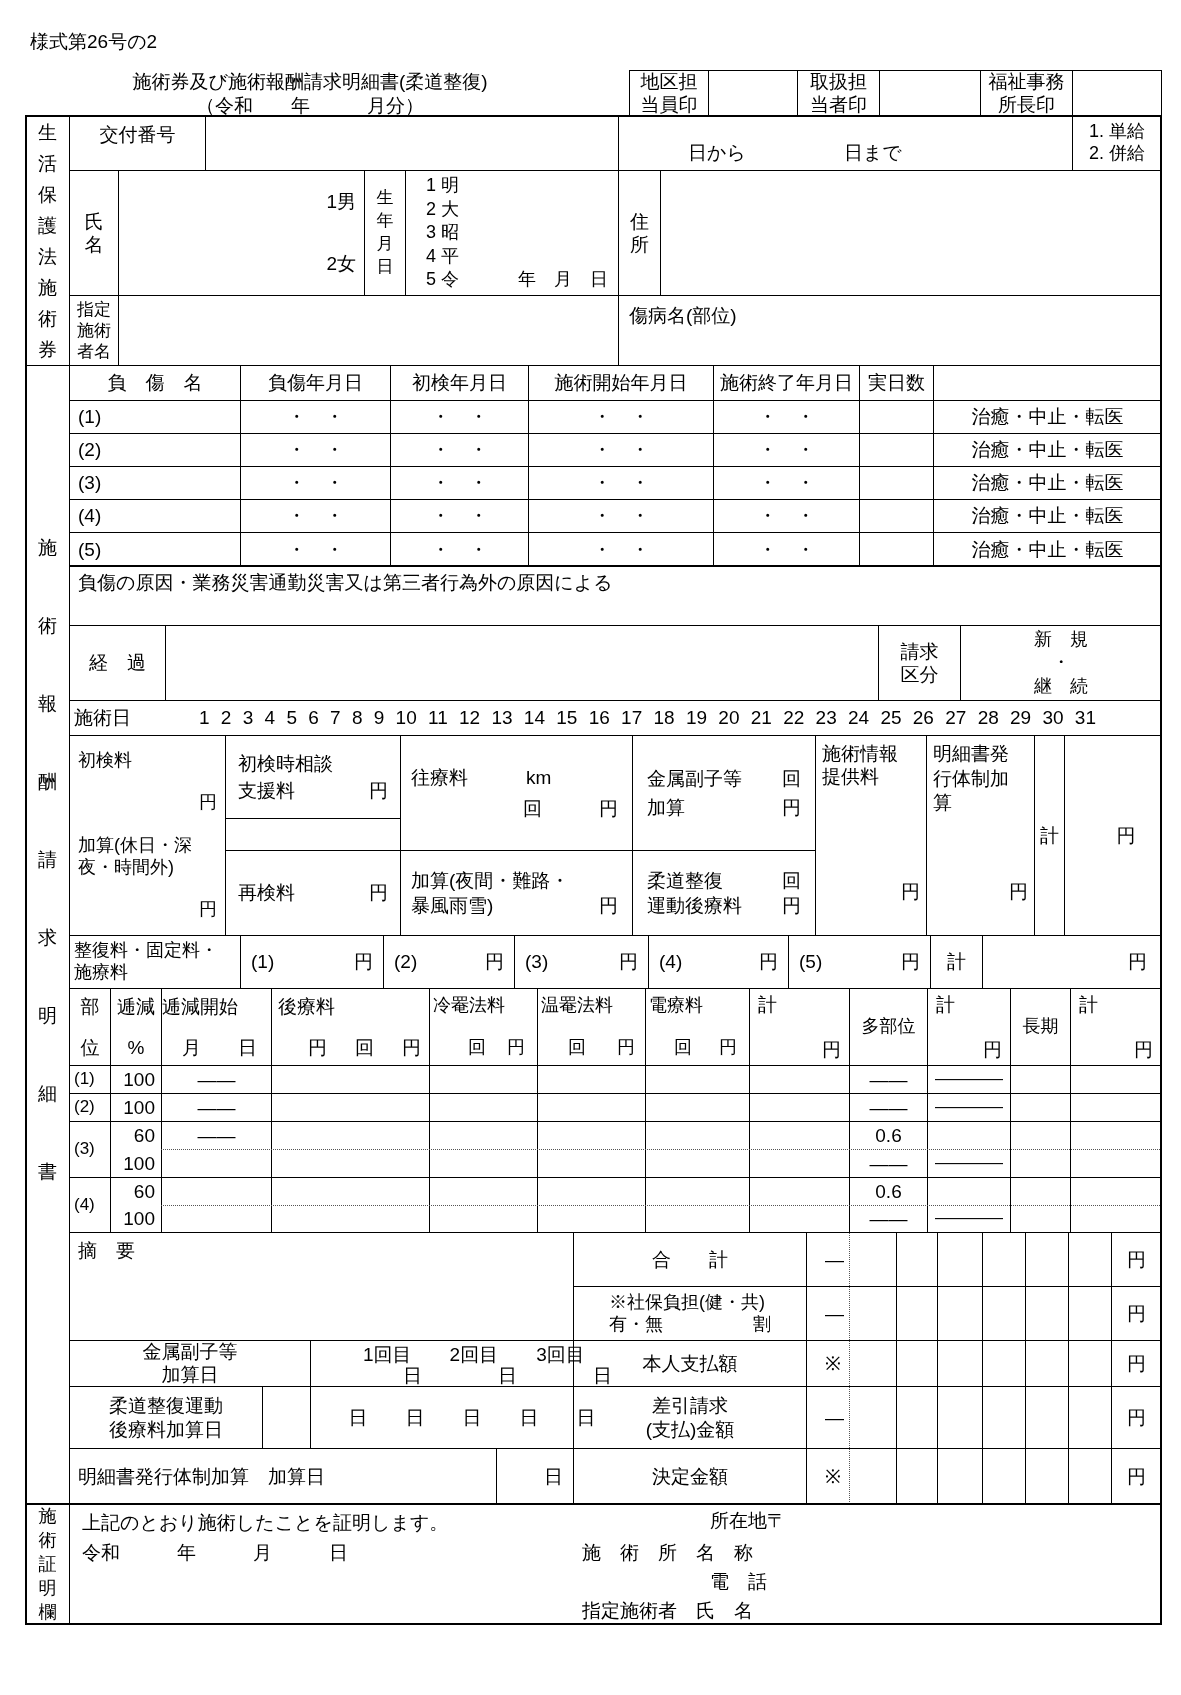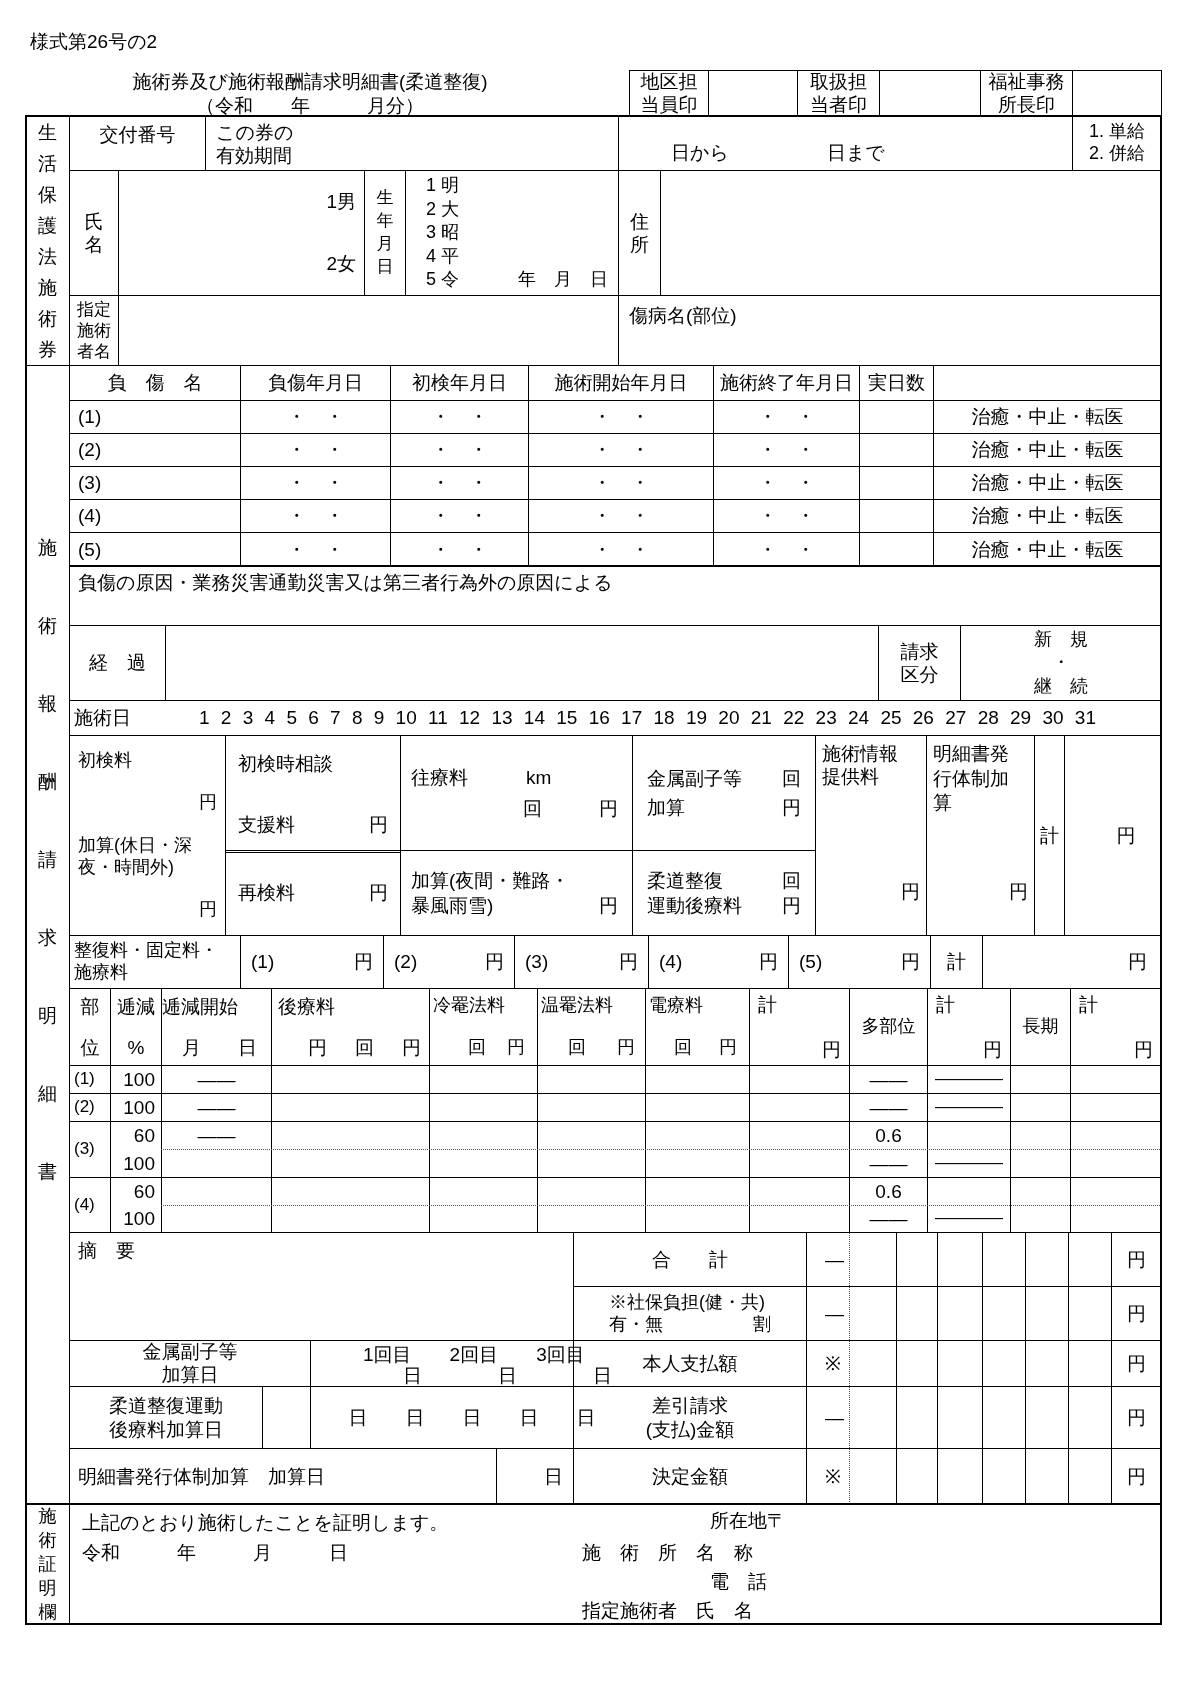--- a/index.html
+++ b/index.html
@@ -44,23 +44,21 @@
 護
 法
 施
 術
 券</span>
     </div>
 
   <div class="c" style="left:69px;top:115px;width:137px;height:56px;display:flex;justify-content:center;padding-top:7px;">
       <span>交付番号</span>
     </div>
-  <div class="c pre" style="left:205px;top:115px;width:414px;height:56px;padding:5px 0 0 10px;"><span class="pre">この券の
-有効期間</span></div>
-  <div class="c" style="left:618px;top:115px;width:455px;height:56px;display:flex;align-items:flex-end;padding:0 0 6px 52px;gap:98px;">
+  <div class="c" style="left:618px;top:115px;width:455px;height:56px;display:flex;align-items:flex-end;padding:0 0 6px 69px;gap:98px;">
     <span>日から</span>
     <span>日まで</span>
   </div>
   <div class="c cc pre f18" style="left:1072px;top:115px;width:90px;height:56px;text-align:left;">1. 単給
 2. 併給</div>
 
   <div class="c cc pre" style="left:69px;top:170px;width:50px;height:126px;">氏
 名</div>
   <div class="c col" style="left:118px;top:170px;width:247px;height:126px;justify-content:space-around;align-items:flex-end;padding-right:8px;">
     <span>1男</span>
@@ -174,21 +172,21 @@
     <span style="margin-left:68px;word-spacing:6px;white-space:pre;">1 2 3 4 5 6 7 8 9 10 11 12 13 14 15 16 17 18 19 20 21 22 23 24 25 26 27 28 29 30 31</span>
   </div>
 
   <div class="c col f18" style="left:69px;top:735px;width:157px;height:201px;justify-content:space-around;padding:4px 8px;">
     <span>初検料</span>
     <span style="align-self:flex-end;">円</span>
     <span class="pre">加算(休日・深
 夜・時間外)</span>
     <span style="align-self:flex-end;">円</span>
   </div>
-  <div class="c col" style="left:225px;top:735px;width:176px;height:118px;justify-content:space-between;padding:16px 12px;gap:4px;">
+  <div class="c col" style="left:225px;top:735px;width:176px;height:84px;justify-content:center;padding:9px 12px;gap:4px;">
     <span>初検時相談</span>
     <div class="sb">
       <span>支援料</span>
       <span>円</span>
     </div>
   </div>
   <div class="c sb" style="left:225px;top:850px;width:176px;height:86px;padding:0 12px;">
     <span>再検料</span>
     <span>円</span>
   </div>

